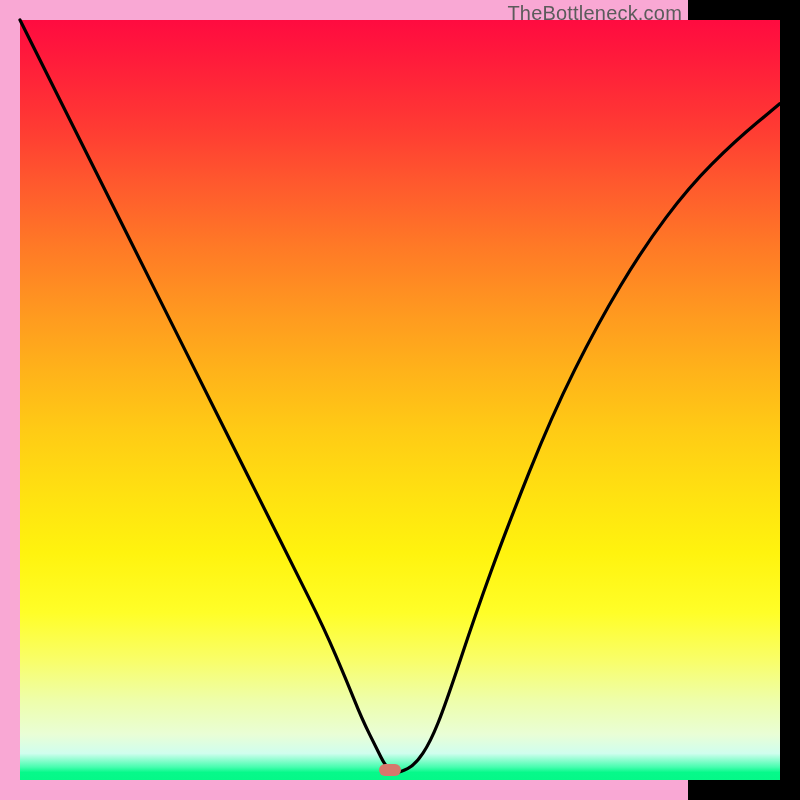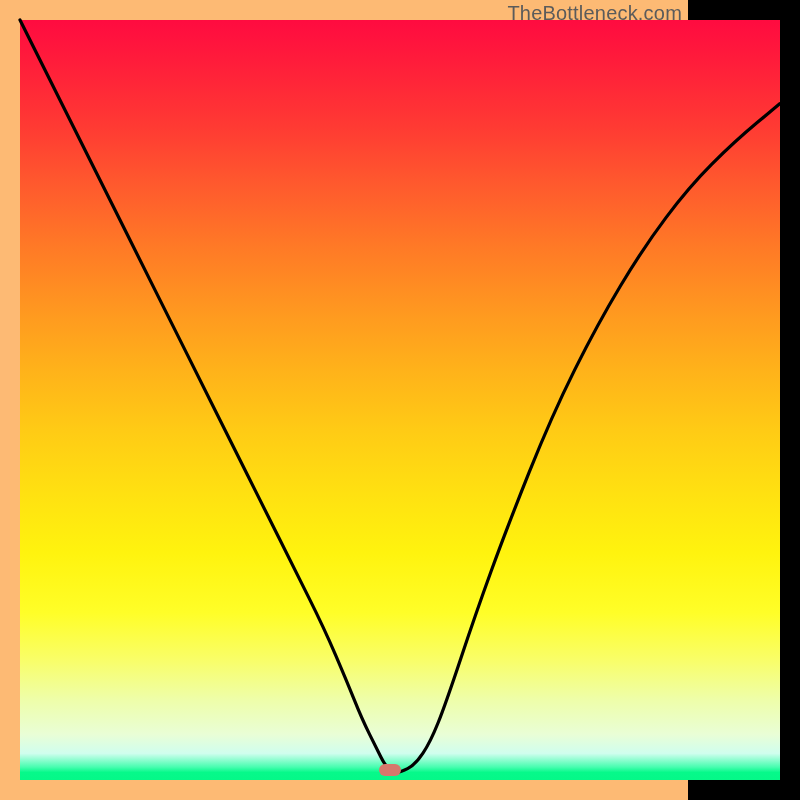--- a/index.html
+++ b/index.html
@@ -8,21 +8,21 @@
     width: 800px;
     height: 800px;
     background: #000;
     overflow: hidden;
     font-family: Arial, Helvetica, sans-serif;
   }
   .frame {
     position: relative;
     width: 688px;
     height: 800px;
-    background: #fdba74;
+    background: #f9a8d4;
   }
   .plot-area {
     position: absolute;
     left: 20px;
     top: 20px;
     width: 760px;
     height: 760px;
     background: linear-gradient(
       to bottom,
       #ff0b40 0%,

